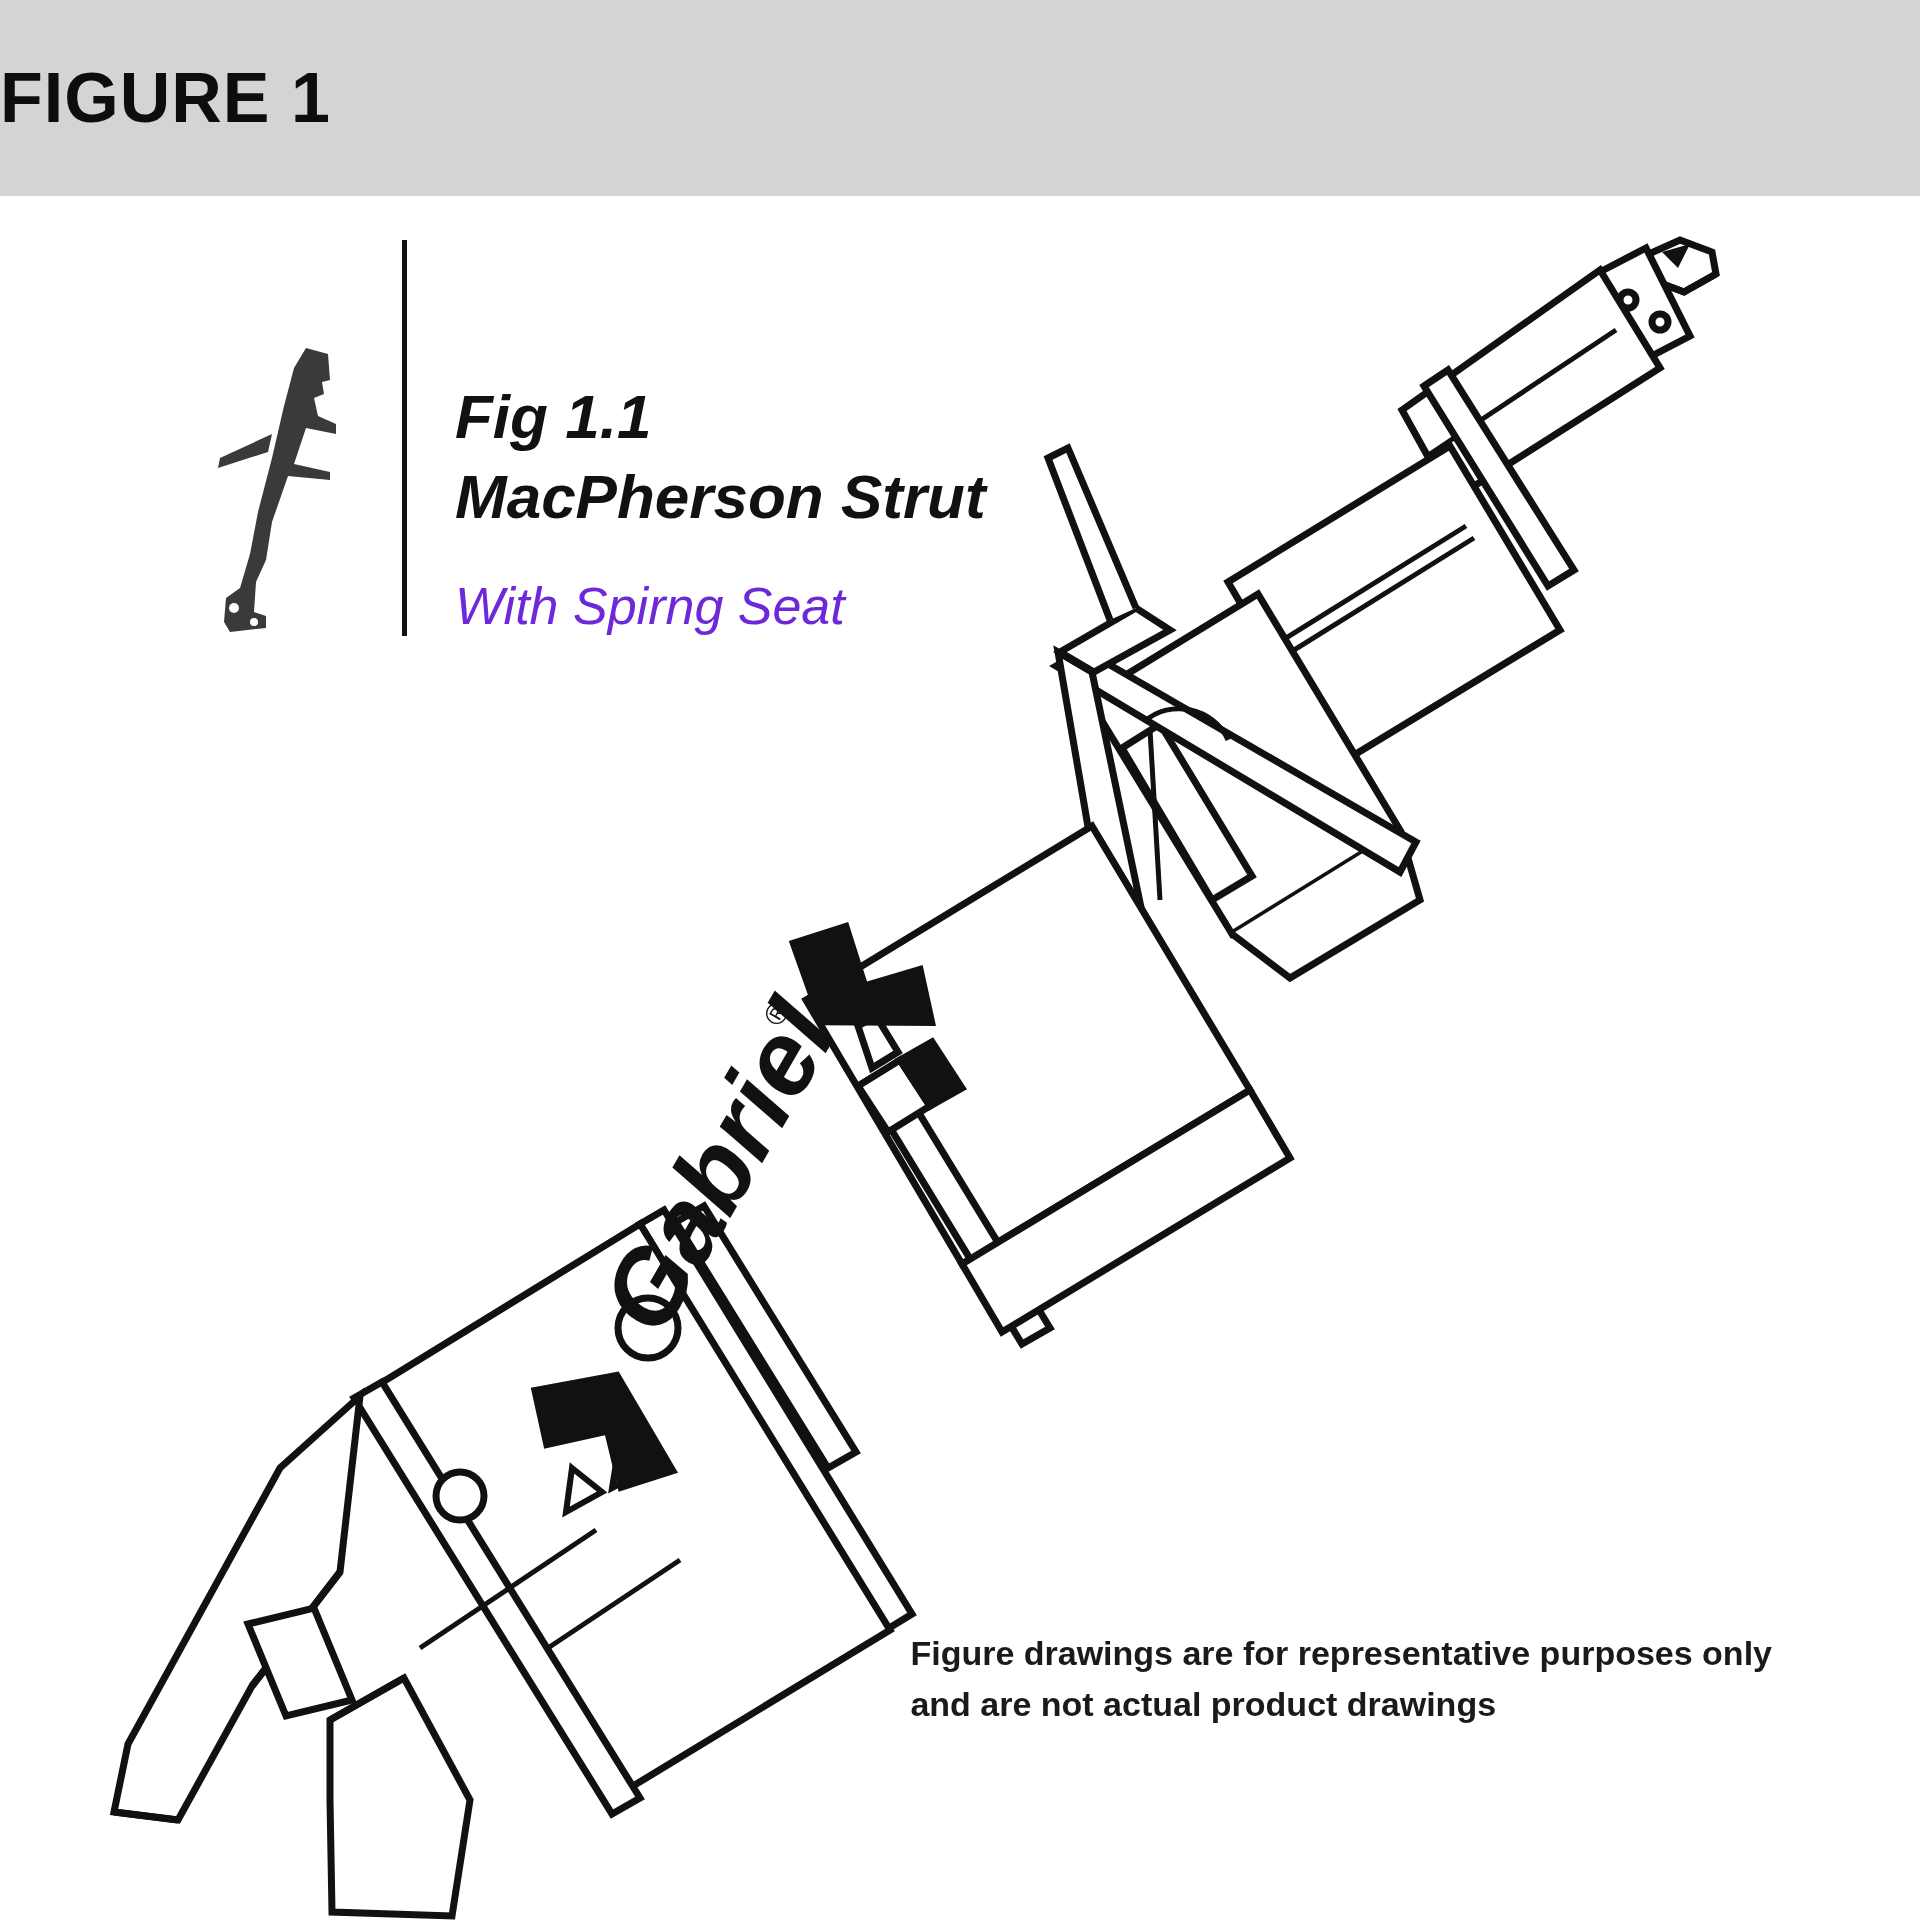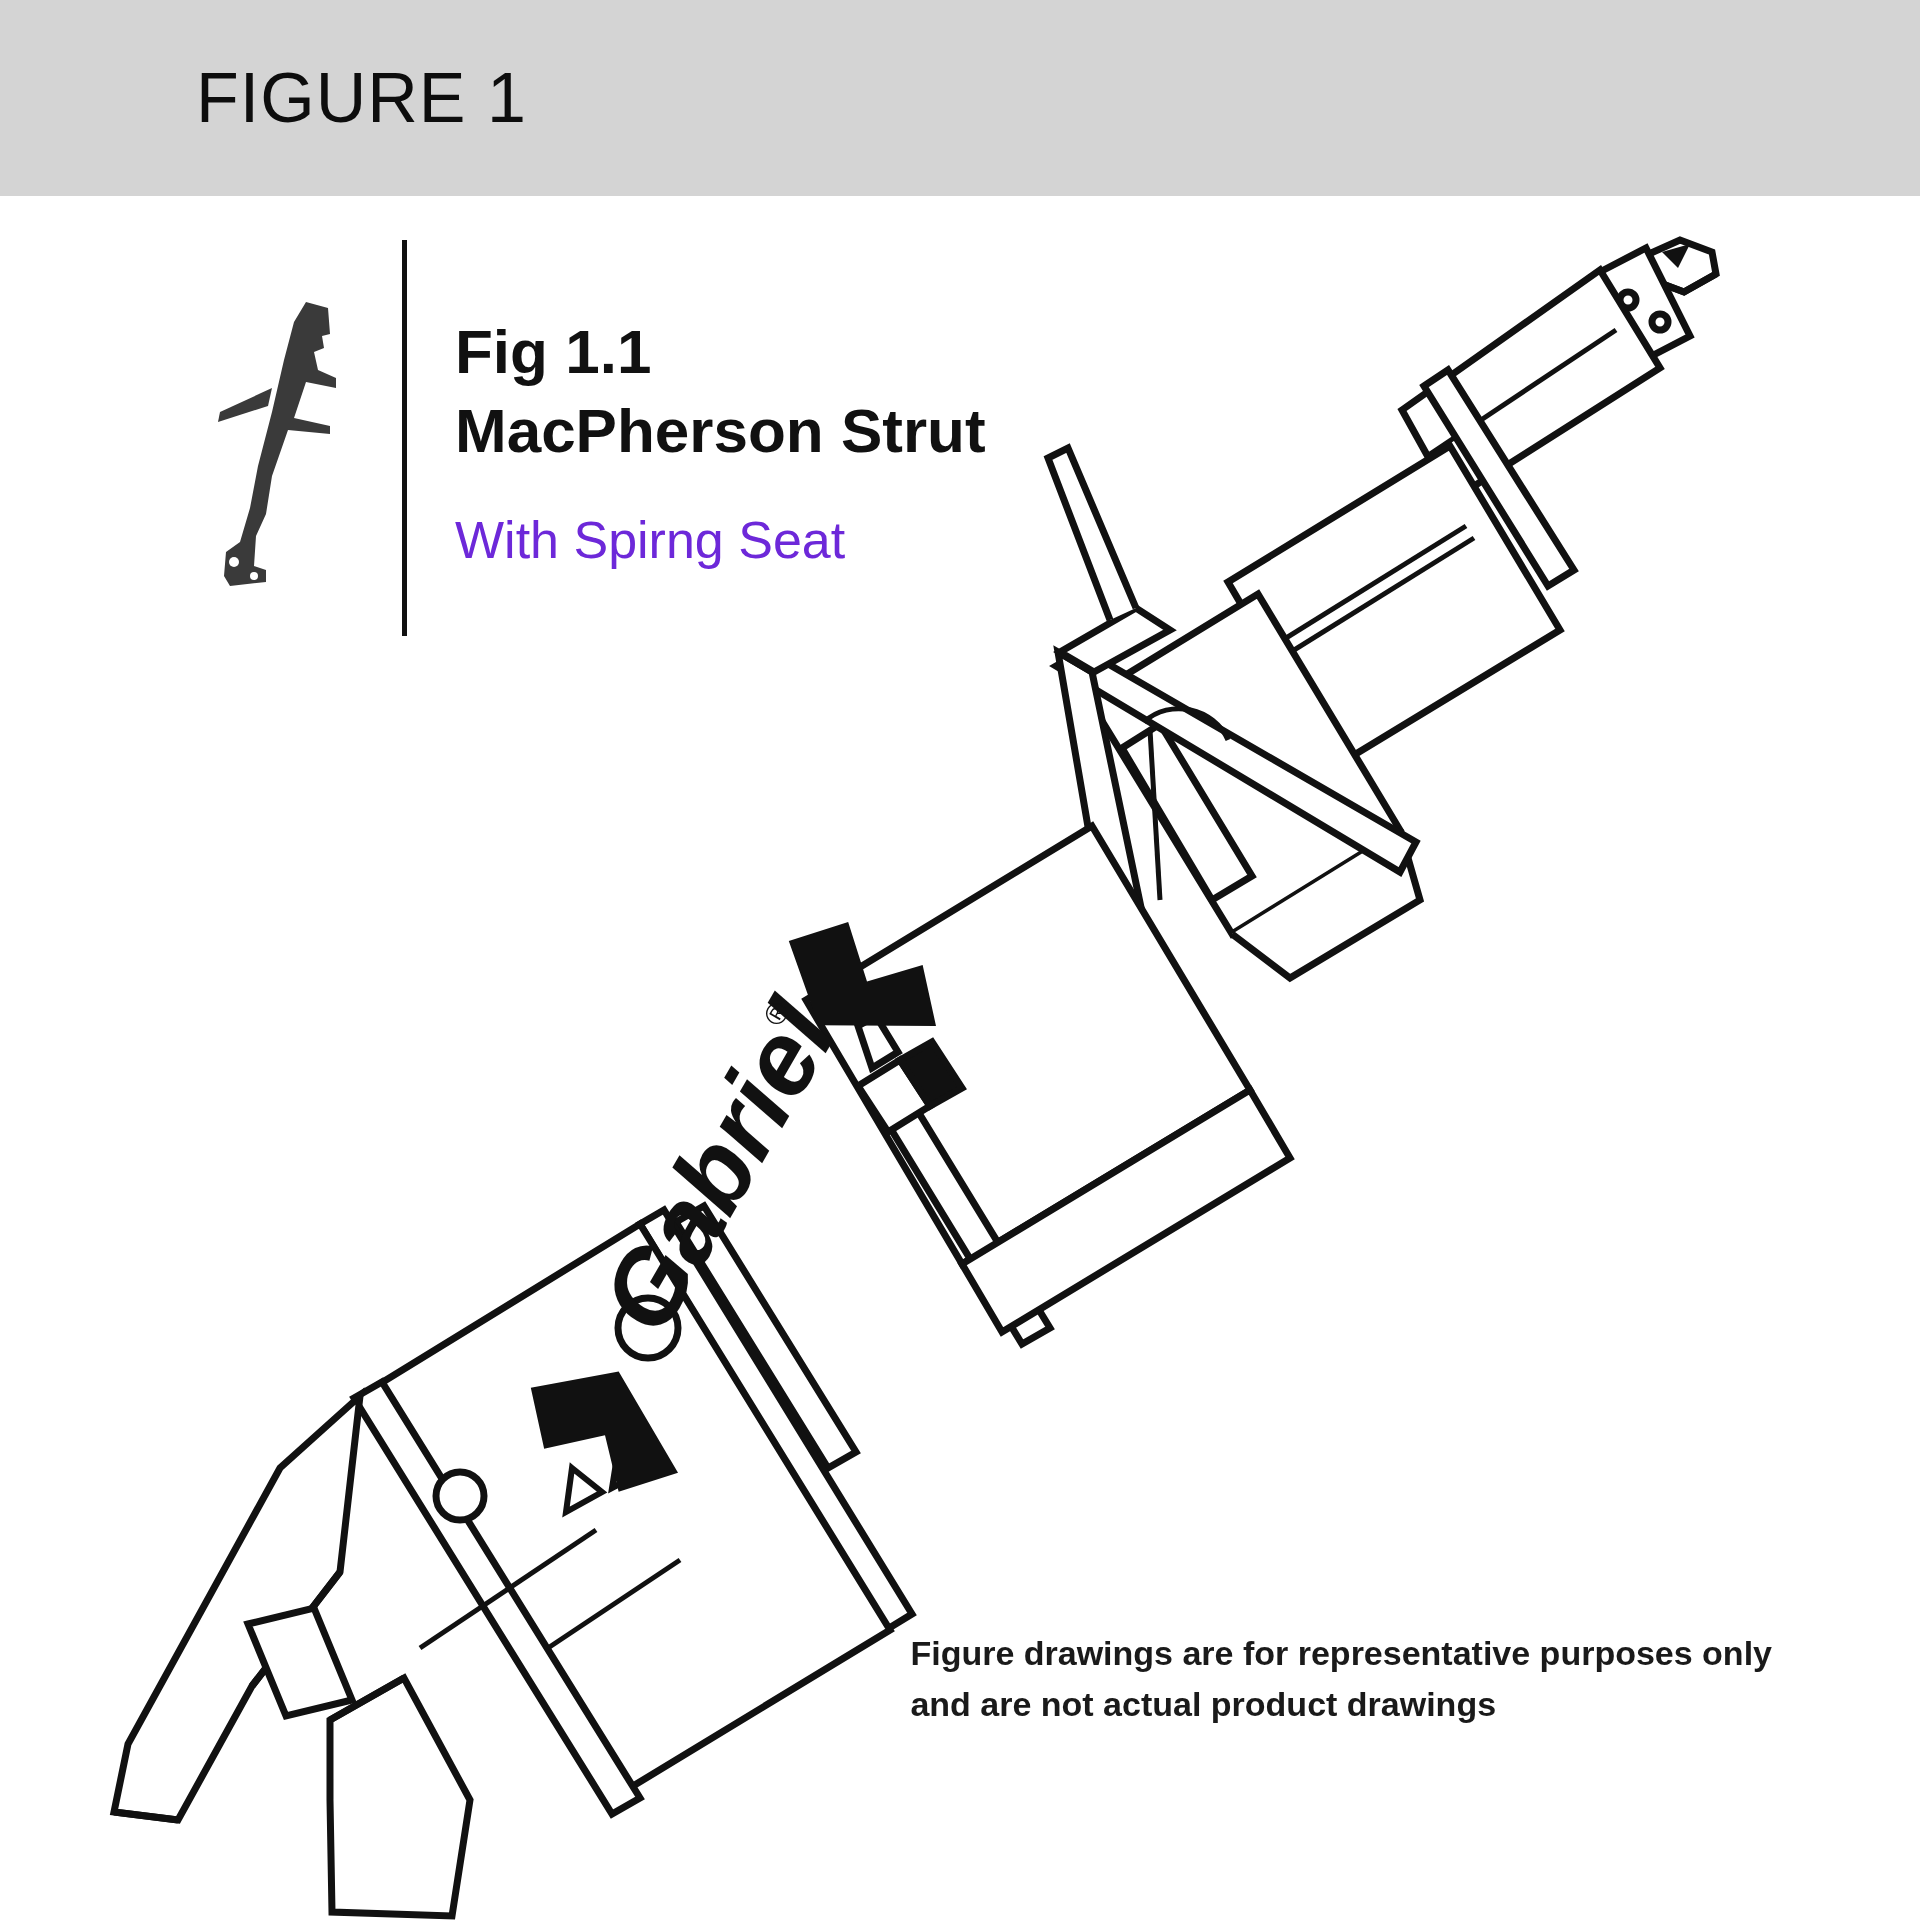--- a/index.html
+++ b/index.html
@@ -20,35 +20,35 @@
     position: absolute;
     top: 0;
     left: 0;
     width: 1920px;
     height: 196px;
     background: #d4d4d4;
     display: flex;
     align-items: center;
   }
   .header-title {
-    margin-left: 196px;
     font-size: 70px;
-    font-weight: normal;
+    font-weight: bold;
     letter-spacing: 1px;
     color: #0d0d0d;
     font-family: "Liberation Sans", sans-serif;
   }
 
   
   .title-block {
     position: absolute;
     top: 240px;
     left: 210px;
     display: flex;
-    align-items: center;
+    align-items: flex-end;
+    font-style: italic;
   }
   .thumb {
     width: 170px;
     height: 290px;
     margin-top: 14px;
     flex: 0 0 auto;
   }
   .vrule {
     width: 5px;
     background: #111111;

